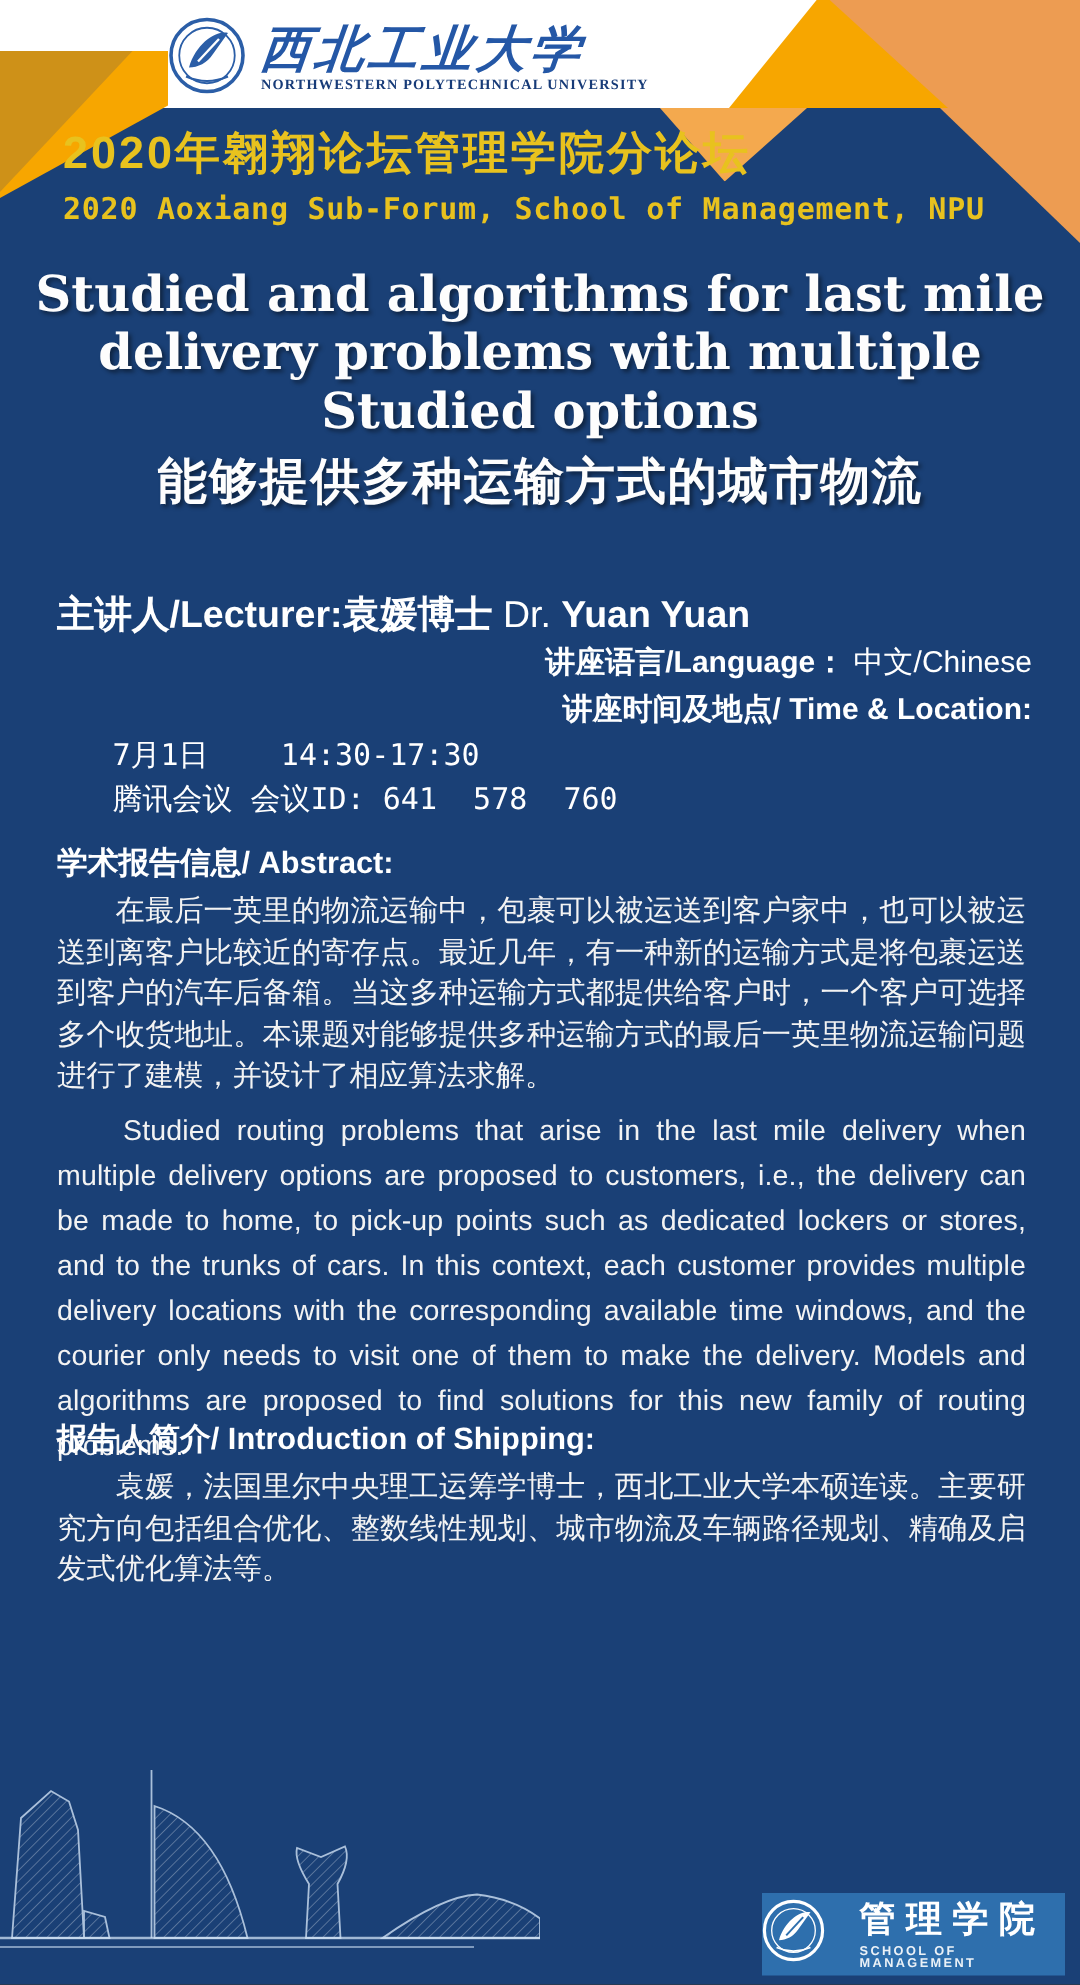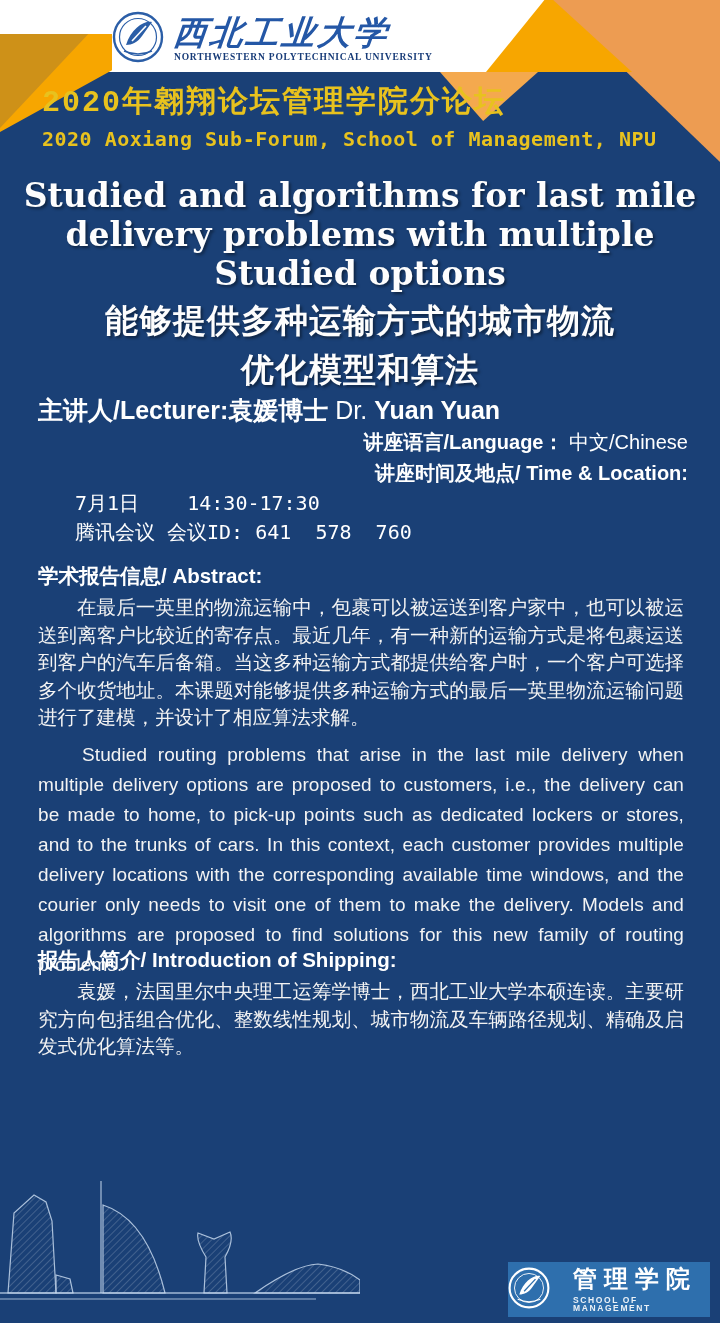--- a/index.html
+++ b/index.html
@@ -27,21 +27,21 @@
   .tri-amber-right{left:486px;top:0;width:146px;height:72px;background:#F7A600;
     clip-path:polygon(40% 0,46% 0,100% 100%,0 100%);}
   .tri-amber-down{left:440px;top:72px;width:98px;height:49px;background:#F4A94E;
     clip-path:polygon(0 0,100% 0,44% 100%);}
   .tri-amber-left{left:0;top:34px;width:112px;height:98px;background:#F7A600;
     clip-path:polygon(0 0,100% 0,100% 37%,0 100%);}
   .tri-mustard-left{left:0;top:34px;width:92px;height:96px;background:#CE9118;
     clip-path:polygon(0 0,96% 0,0 98%);}
   
   .forum-banner{position:absolute;left:42px;top:84px;color:#E8C21E;}
-  .forum-zh{font-family:Liberation Mono, monospace;font-size:30px;font-weight:600;letter-spacing:2px;line-height:38px;}
+  .forum-zh{font-family:Liberation Sans, sans-serif;font-size:30px;font-weight:600;letter-spacing:2px;line-height:38px;}
   .forum-en{font-family:"DejaVu Sans Mono","Liberation Mono", monospace;font-size:20px;font-weight:600;letter-spacing:0.5px;line-height:30px;margin-top:2px;}
   
   .lecture-title{position:absolute;left:0;top:176px;width:720px;text-align:center;color:#FDFDFD;
     text-shadow:2px 2px 3px rgba(0,0,0,0.45);}
   .title-en{font-family:"DejaVu Serif", serif;font-size:33px;font-weight:600;line-height:39px;}
   .title-zh{font-size:33px;font-weight:bold;line-height:43px;margin-top:6px;letter-spacing:1px;}
   
   .details{position:absolute;left:38px;top:394px;width:650px;color:#FFFFFF;}
   .lecturer-line{font-size:25px;font-weight:bold;line-height:32px;}
   .lecturer-line .light{font-weight:normal;}
@@ -98,21 +98,20 @@
   <div class="forum-banner">
     <div class="forum-zh">2020年翱翔论坛管理学院分论坛</div>
     <div class="forum-en">2020 Aoxiang Sub-Forum, School of Management, NPU</div>
   </div>
 
   <div class="lecture-title">
     <div class="title-en">Studied and algorithms for last mile</div>
     <div class="title-en">delivery problems with multiple</div>
     <div class="title-en">Studied options</div>
     <div class="title-zh">能够提供多种运输方式的城市物流</div>
-    <div class="title-zh">优化模型和算法</div>
   </div>
 
   <div class="details">
     <div class="lecturer-line">
       <span>主讲人/Lecturer:</span><span>袁媛博士</span><span class="light"> Dr. </span><span>Yuan Yuan</span>
     </div>
     <div class="detail-line">
       <span>讲座语言/Language：</span><span class="normal"> 中文/Chinese</span>
     </div>
     <div class="detail-line">讲座时间及地点/ Time &amp; Location:</div>

